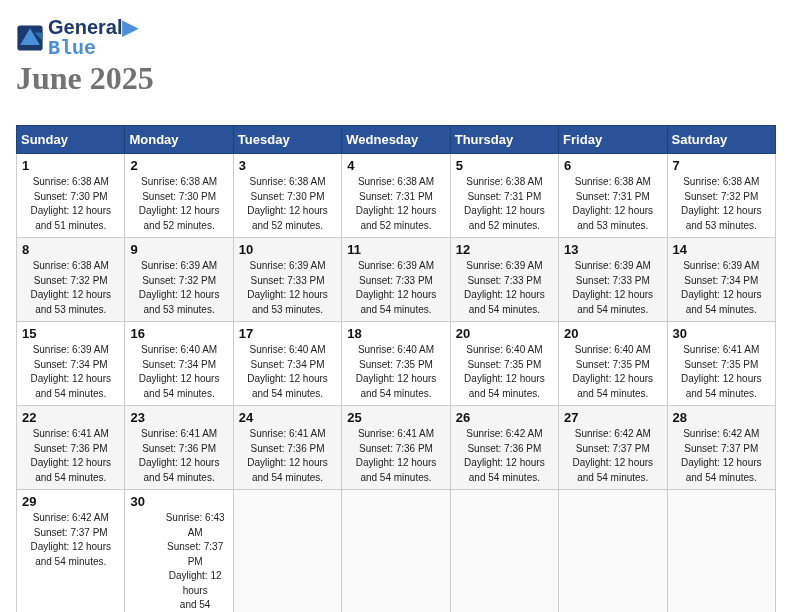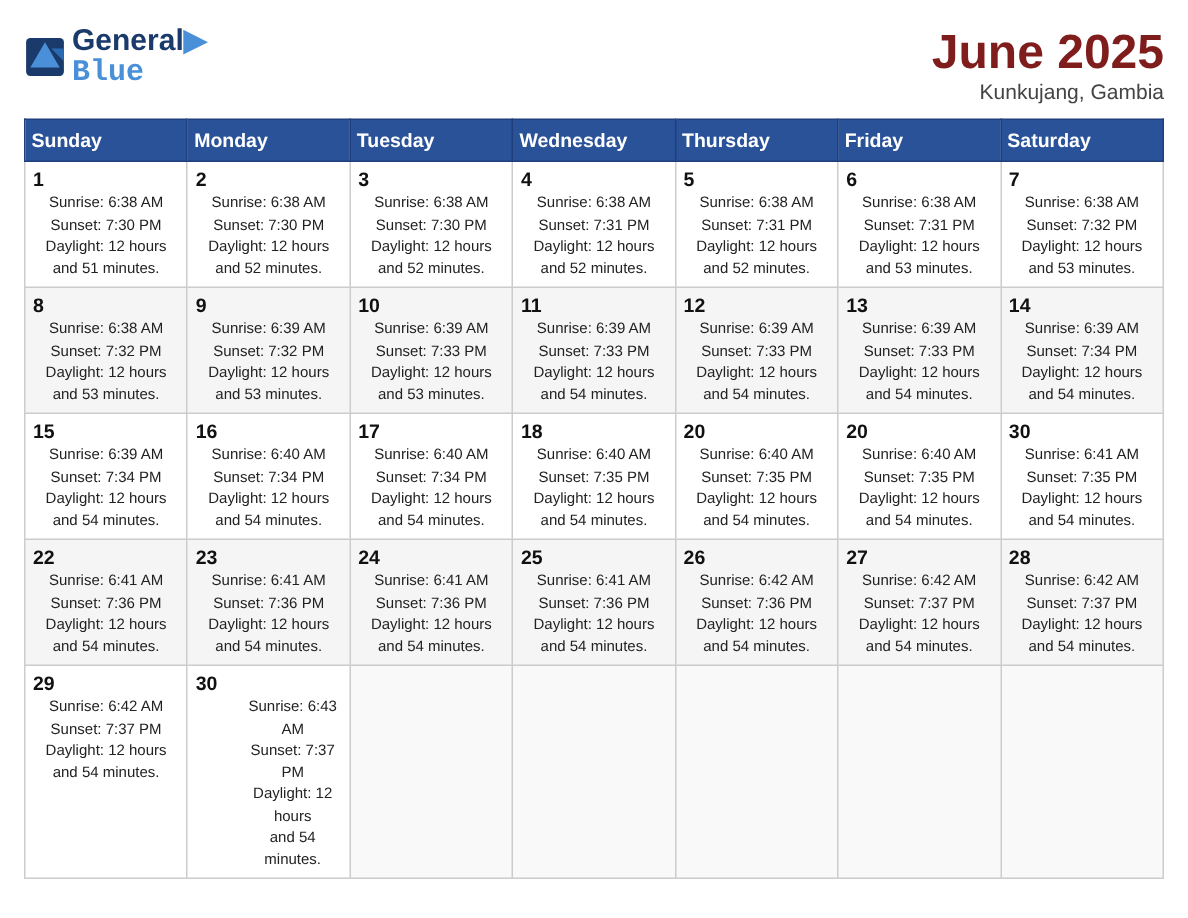--- a/index.html
+++ b/index.html
@@ -7,21 +7,22 @@
       font-family: Arial, sans-serif;
       background: #fff;
       width: 792px;
       min-height: 612px;
       padding: 16px;
     }
     .header-area {
       display: flex;
       justify-content: space-between;
       align-items: flex-start;
-      margin-bottom: 10px;
+      margin-bottom: 28px;
+      flex-direction: column;
     }
     .logo {
       display: flex;
       align-items: center;
     }
     .logo-text {
       font-size: 20px;
       font-weight: bold;
       color: #1a3a6b;
       line-height: 1.1;
@@ -33,21 +34,22 @@
       width: 28px;
       height: 28px;
       margin-right: 4px;
     }
     .title-area {
       text-align: right;
     }
     .month-title {
       font-size: 32px;
       font-weight: bold;
-      color: #7f1d1d;
+      color: #737373;
+      font-family: Liberation Serif, serif;
     }
     .subtitle {
       font-size: 14px;
       color: #444;
     }
     .calendar {
       width: 100%;
       border-collapse: collapse;
       border: 1px solid #ccc;
     }
@@ -100,21 +102,20 @@
       <polygon points="20,6 34,30 6,30" fill="#4a90d9"></polygon>
       <polygon points="26,12 38,12 38,24" fill="#2a6ab0"></polygon>
     </svg>
     <div class="logo-text">
       <div>General<span>▶</span></div>
       <div style="color:#4a90d9;font-family:Liberation Mono, monospace;">Blue</div>
     </div>
   </div>
   <div class="title-area">
     <div class="month-title">June 2025</div>
-    <div class="subtitle">Kunkujang, Gambia</div>
   </div>
 </div>
 
 <table class="calendar">
   <thead>
     <tr id="header-row">
         <th>Sunday</th>
         <th>Monday</th>
         <th>Tuesday</th>
         <th>Wednesday</th>

